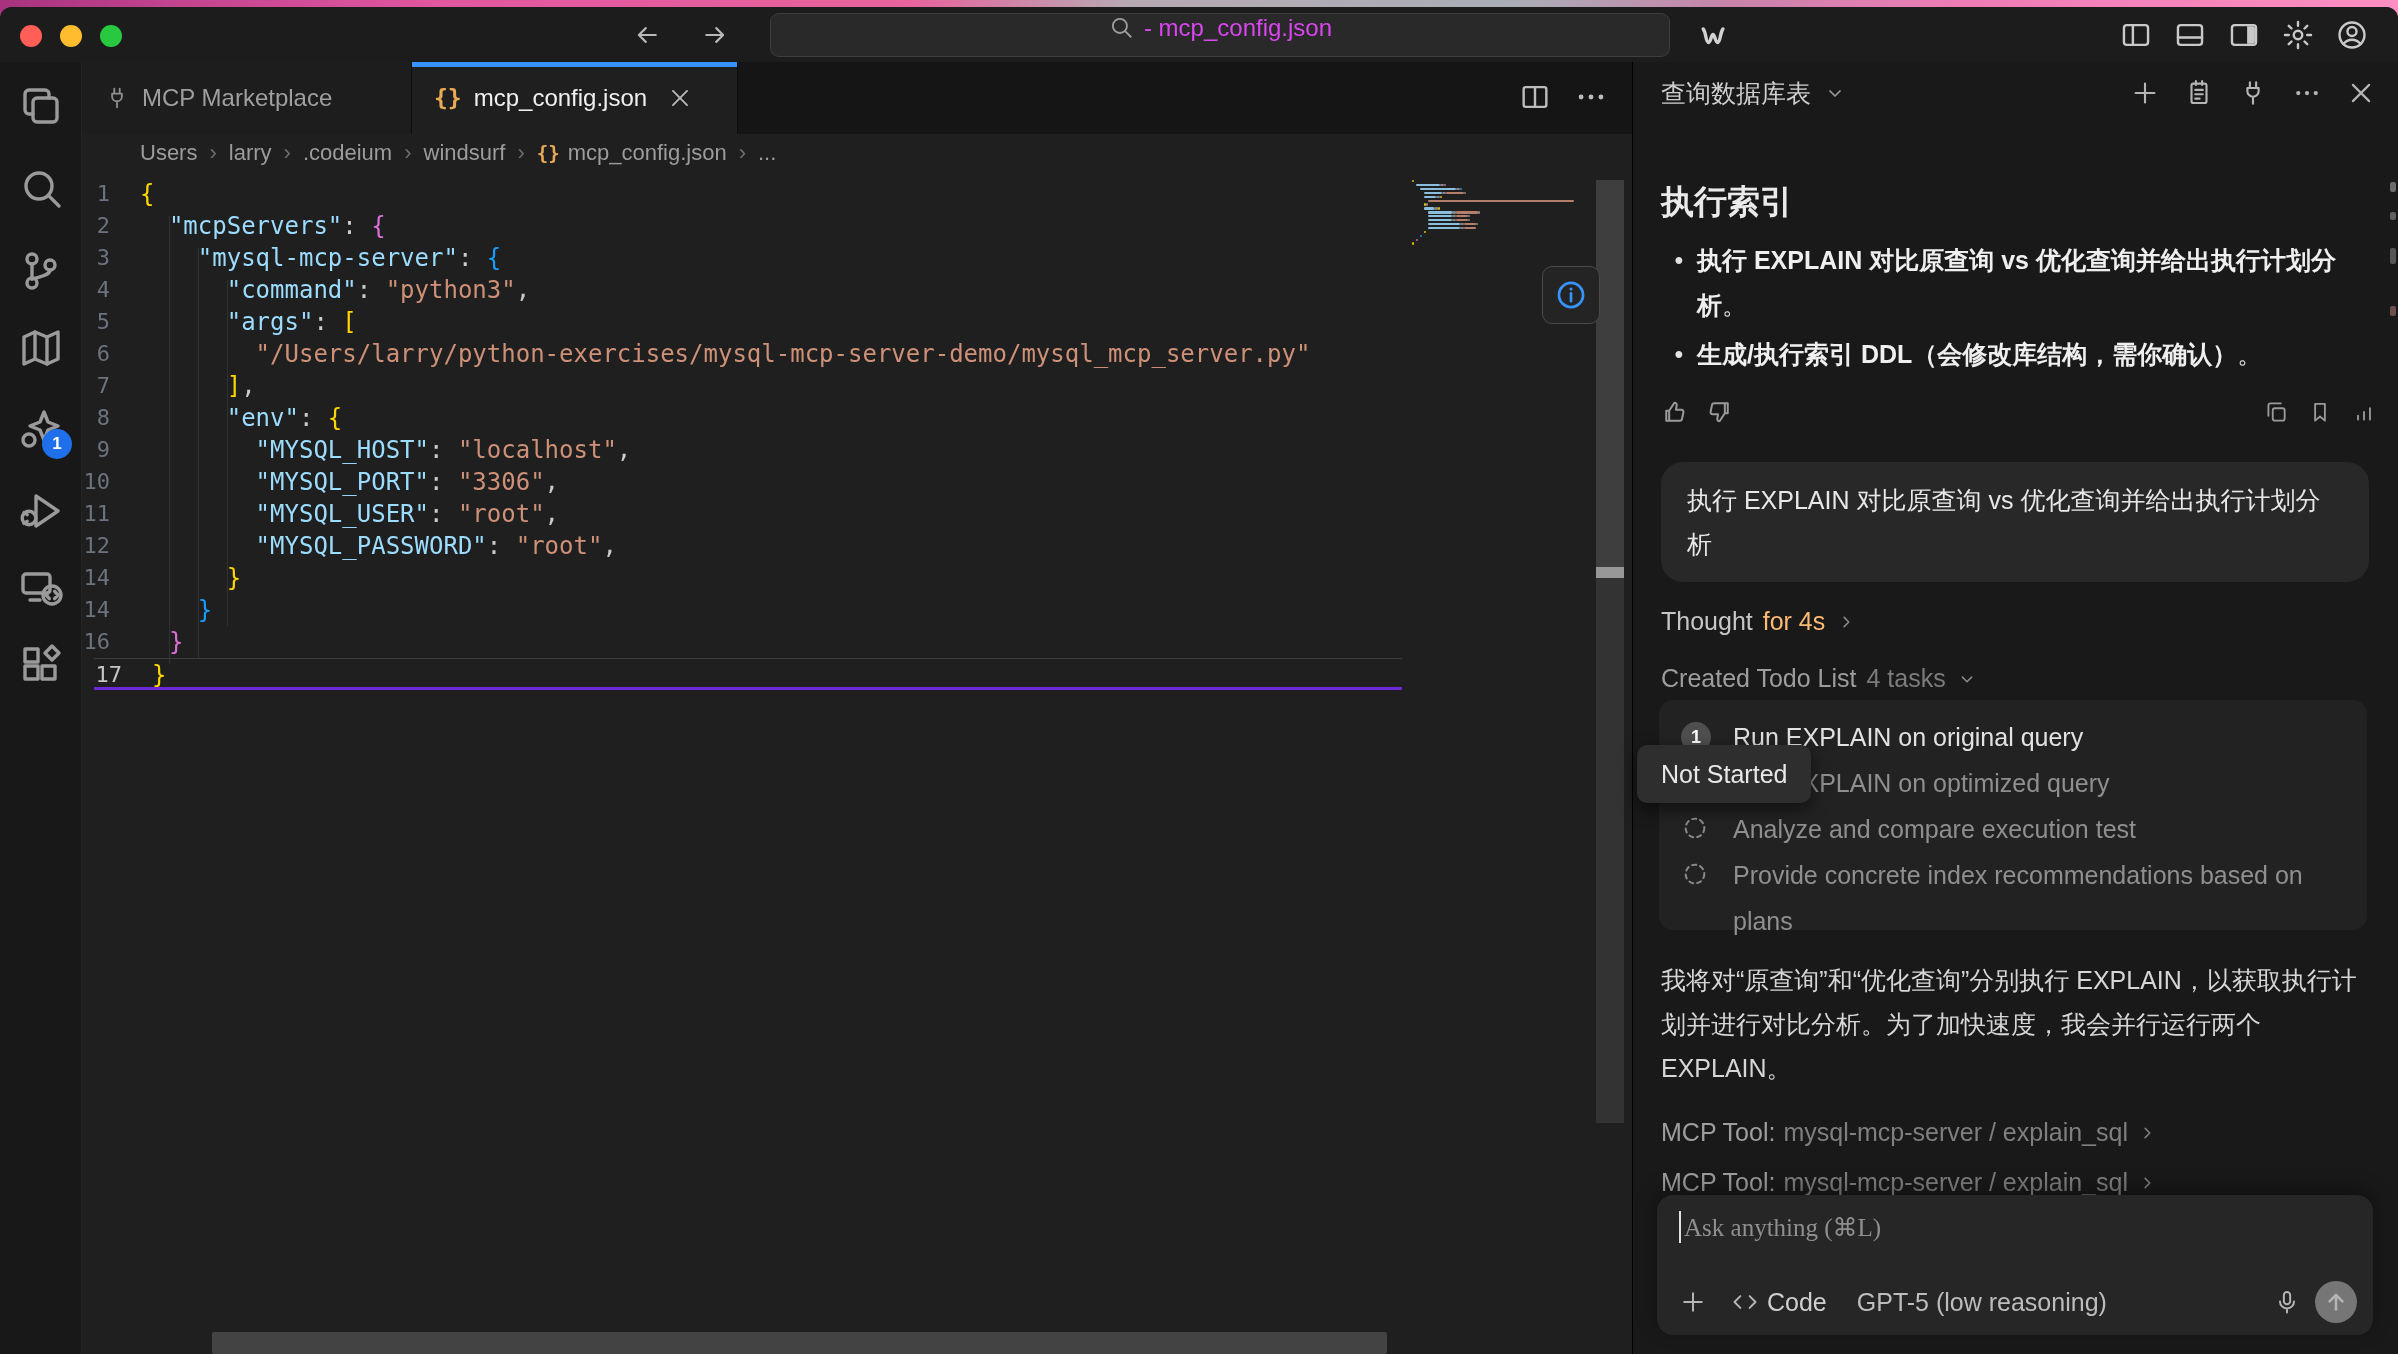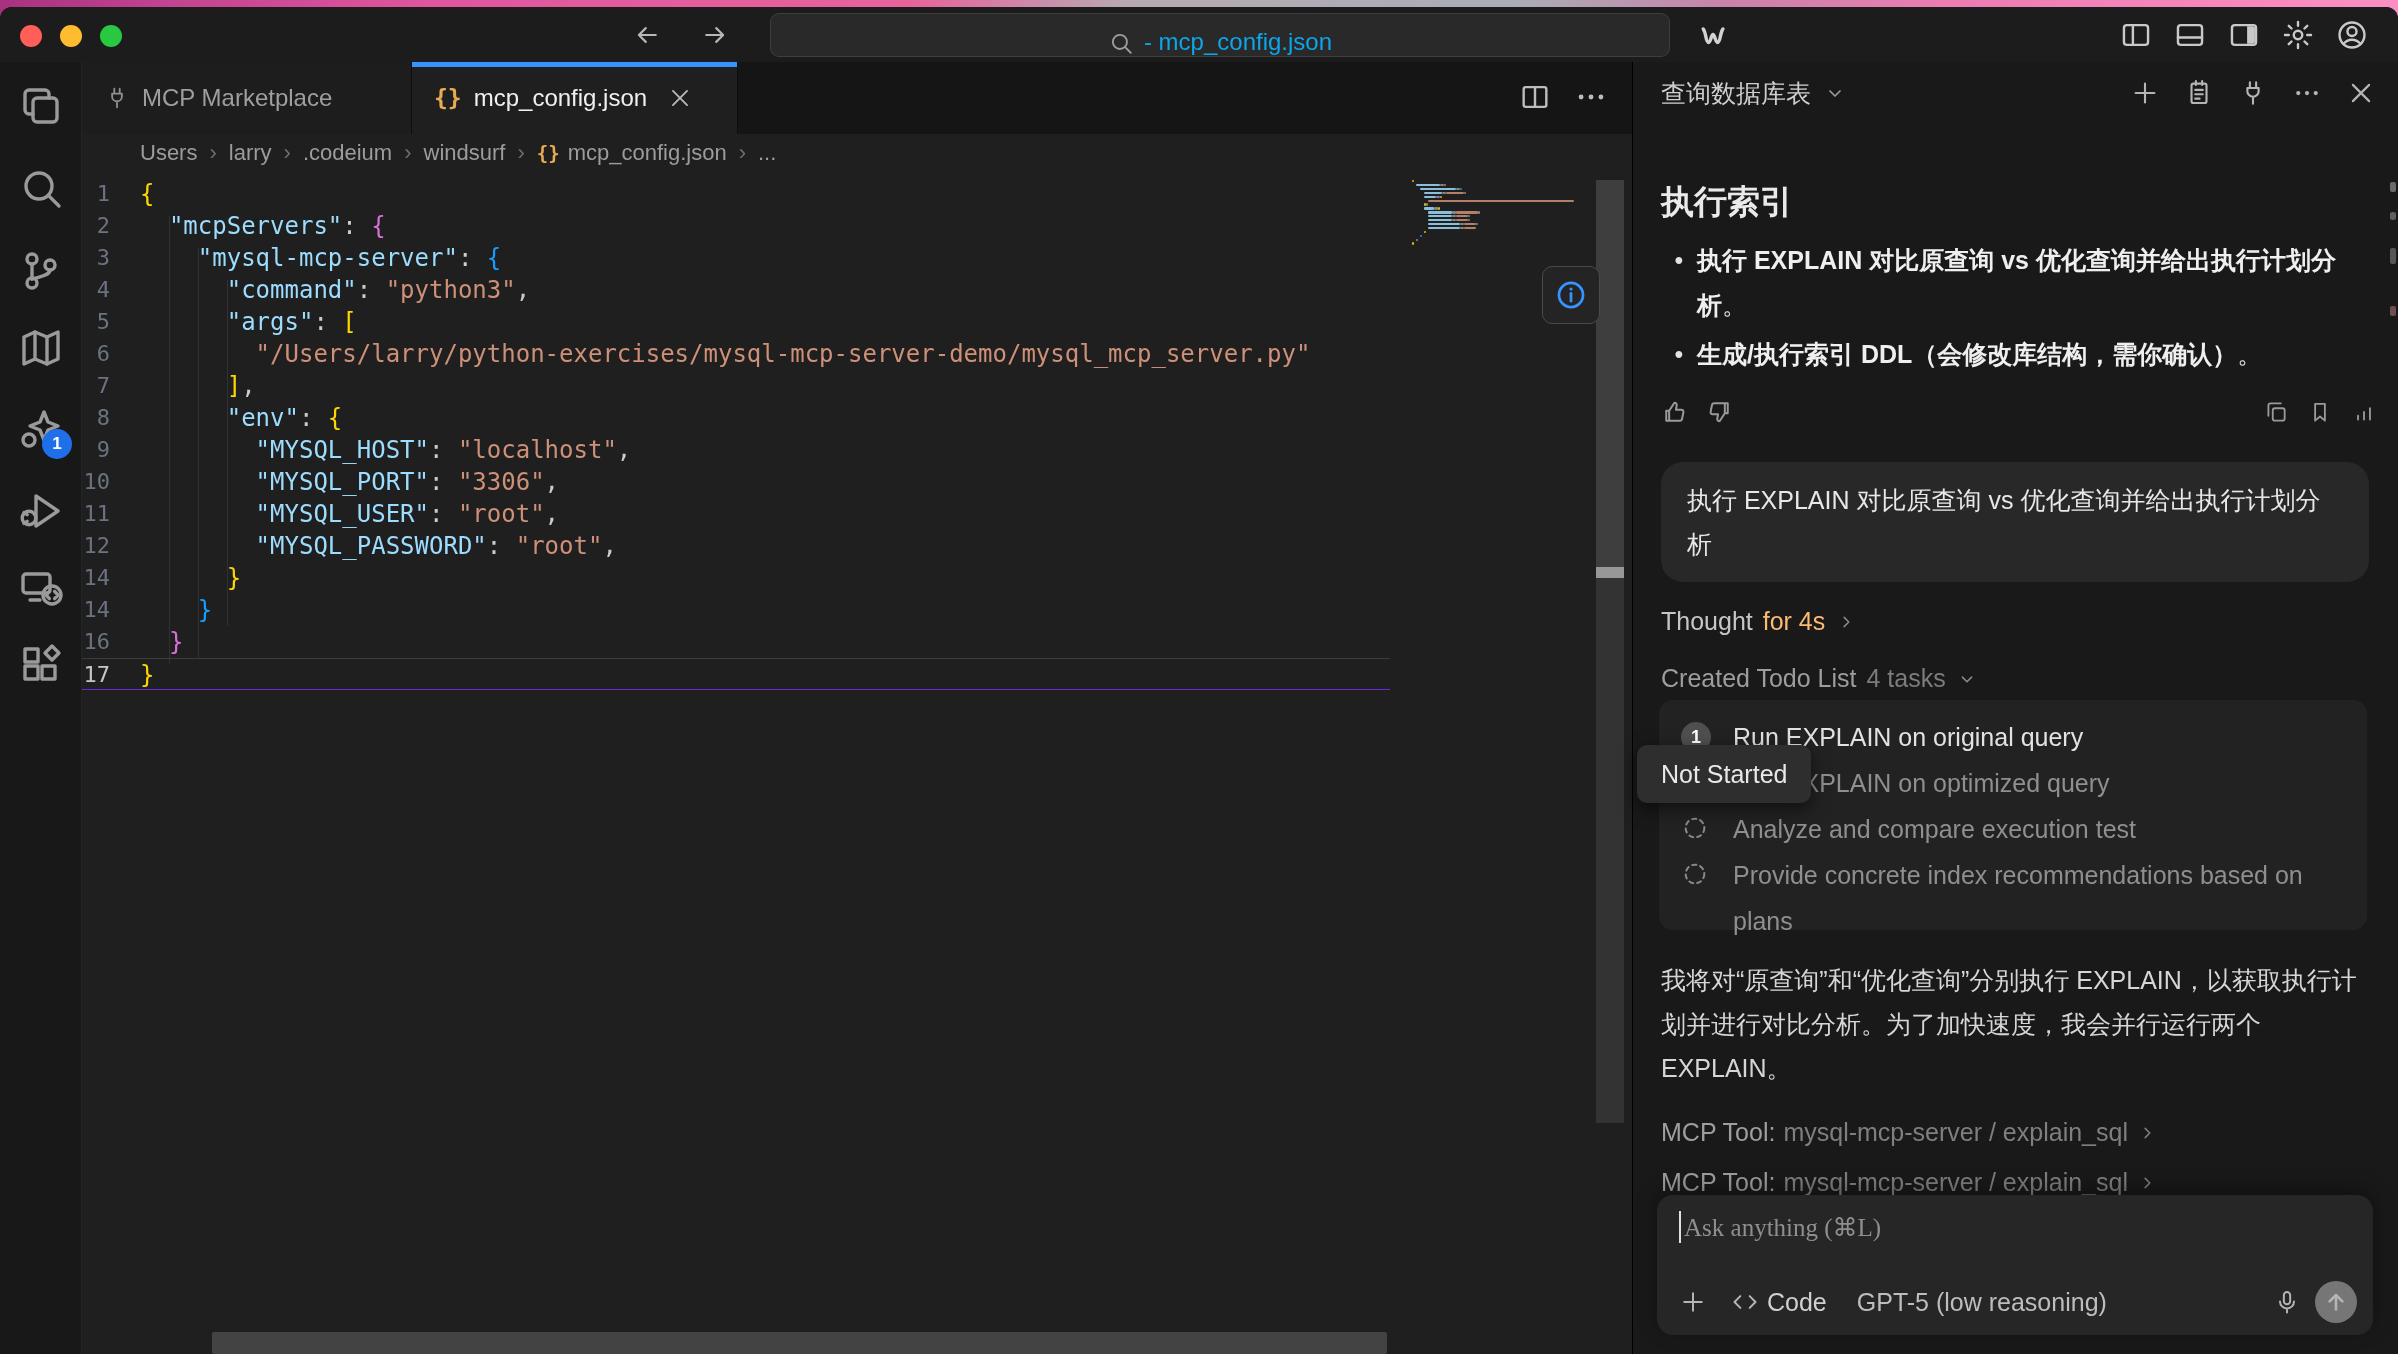--- a/index.html
+++ b/index.html
@@ -15,22 +15,22 @@
 
   #window { position:absolute; top:7px; left:0; width:2398px; height:1347px;
     background:#1a1a1a; border-radius:12px 12px 0 0; overflow:hidden; }
 
   
   #titlebar { position:absolute; top:0; left:0; right:0; height:55px; background:#1c1c1c; }
   .light { position:absolute; top:18px; width:22px; height:22px; border-radius:50%; }
   #nav-back { position:absolute; left:632px; top:13px; width:30px; height:30px; color:#b8b8b8; }
   #nav-fwd  { position:absolute; left:700px; top:13px; width:30px; height:30px; color:#b8b8b8; }
   #searchbox { position:absolute; left:770px; top:6px; width:900px; height:44px; background:#292929;
-    border:1px solid #3e3e3e; border-radius:9px; display:flex; align-items:flex-end; justify-content:center; gap:10px;
-    color:#0ea5e9; font-size:24px; }
+    border:1px solid #3e3e3e; border-radius:9px; display:flex; align-items:flex-start; justify-content:center; gap:10px;
+    color:#d946ef; font-size:24px; }
   #searchbox .ic { width:26px; height:26px; color:#9d9d9d; }
   #w-logo { position:absolute; left:1690px; top:10px; width:52px; height:36px; color:#d2d2d2; }
   #w-logo svg { stroke-width:2.3; }
   .tb-act { position:absolute; top:11px; width:34px; height:34px; color:#c9c9c9; }
 
   
   #activitybar { position:absolute; left:0; top:55px; width:82px; bottom:0; background:#181818; border-right:1px solid #242424; }
   .ab-item { position:absolute; left:17px; width:48px; height:48px; color:#9a9a9a; }
   .ab-badge { position:absolute; right:-7px; bottom:-6px; min-width:30px; height:30px; border-radius:15px;
     background:var(--badge); color:#fff; font-size:17px; font-weight:bold; display:flex; align-items:center; justify-content:center; }
@@ -53,21 +53,21 @@
   #breadcrumb .sep { margin:0 12px; color:#6e6e6e; }
   #breadcrumb .braces-glyph { font-size:19px; margin-right:8px; }
   .crumb { display:inline-flex; align-items:center; }
 
   #code { position:absolute; top:110px; left:0; right:0; bottom:0; background:#1f1f1f;
     font-family:"DejaVu Sans Mono", monospace; font-size:24px; }
   #code-lines { position:absolute; top:6px; left:0; }
   .code-line { display:flex; height:32px; line-height:32px; white-space:pre; width:1308px; }
   .code-line .ln { width:28px; text-align:right; color:#6b7280; font-size:22px; flex:none; }
   .code-line .body { margin-left:30px; flex:1; }
-  .code-line.current { border-top:1px solid #3c3c3c; border-bottom:1px solid #6d28d9; }
+  .code-line.current { border-top:1px solid #3c3c3c; border-bottom:3px solid #6d28d9;margin-left:12px; }
   .code-line.current .ln { color:#c6c6c6; }
   .c-b1{color:var(--bracket1);} .c-b2{color:var(--bracket2);} .c-b3{color:var(--bracket3);}
   .c-key{color:var(--key);} .c-str{color:var(--string);} .c-pun{color:var(--punctuation);}
   .guide { position:absolute; width:1px; background:#313131; }
 
   #info-widget { position:absolute; left:1460px; top:94px; width:58px; height:58px; background:#242424;
     border:1px solid #4a4a4a; border-radius:10px; display:flex; align-items:center; justify-content:center; color:var(--accent); }
   #info-widget .ic { width:34px; height:34px; }
   #info-widget .ic svg { stroke-width:1.9; }
 

